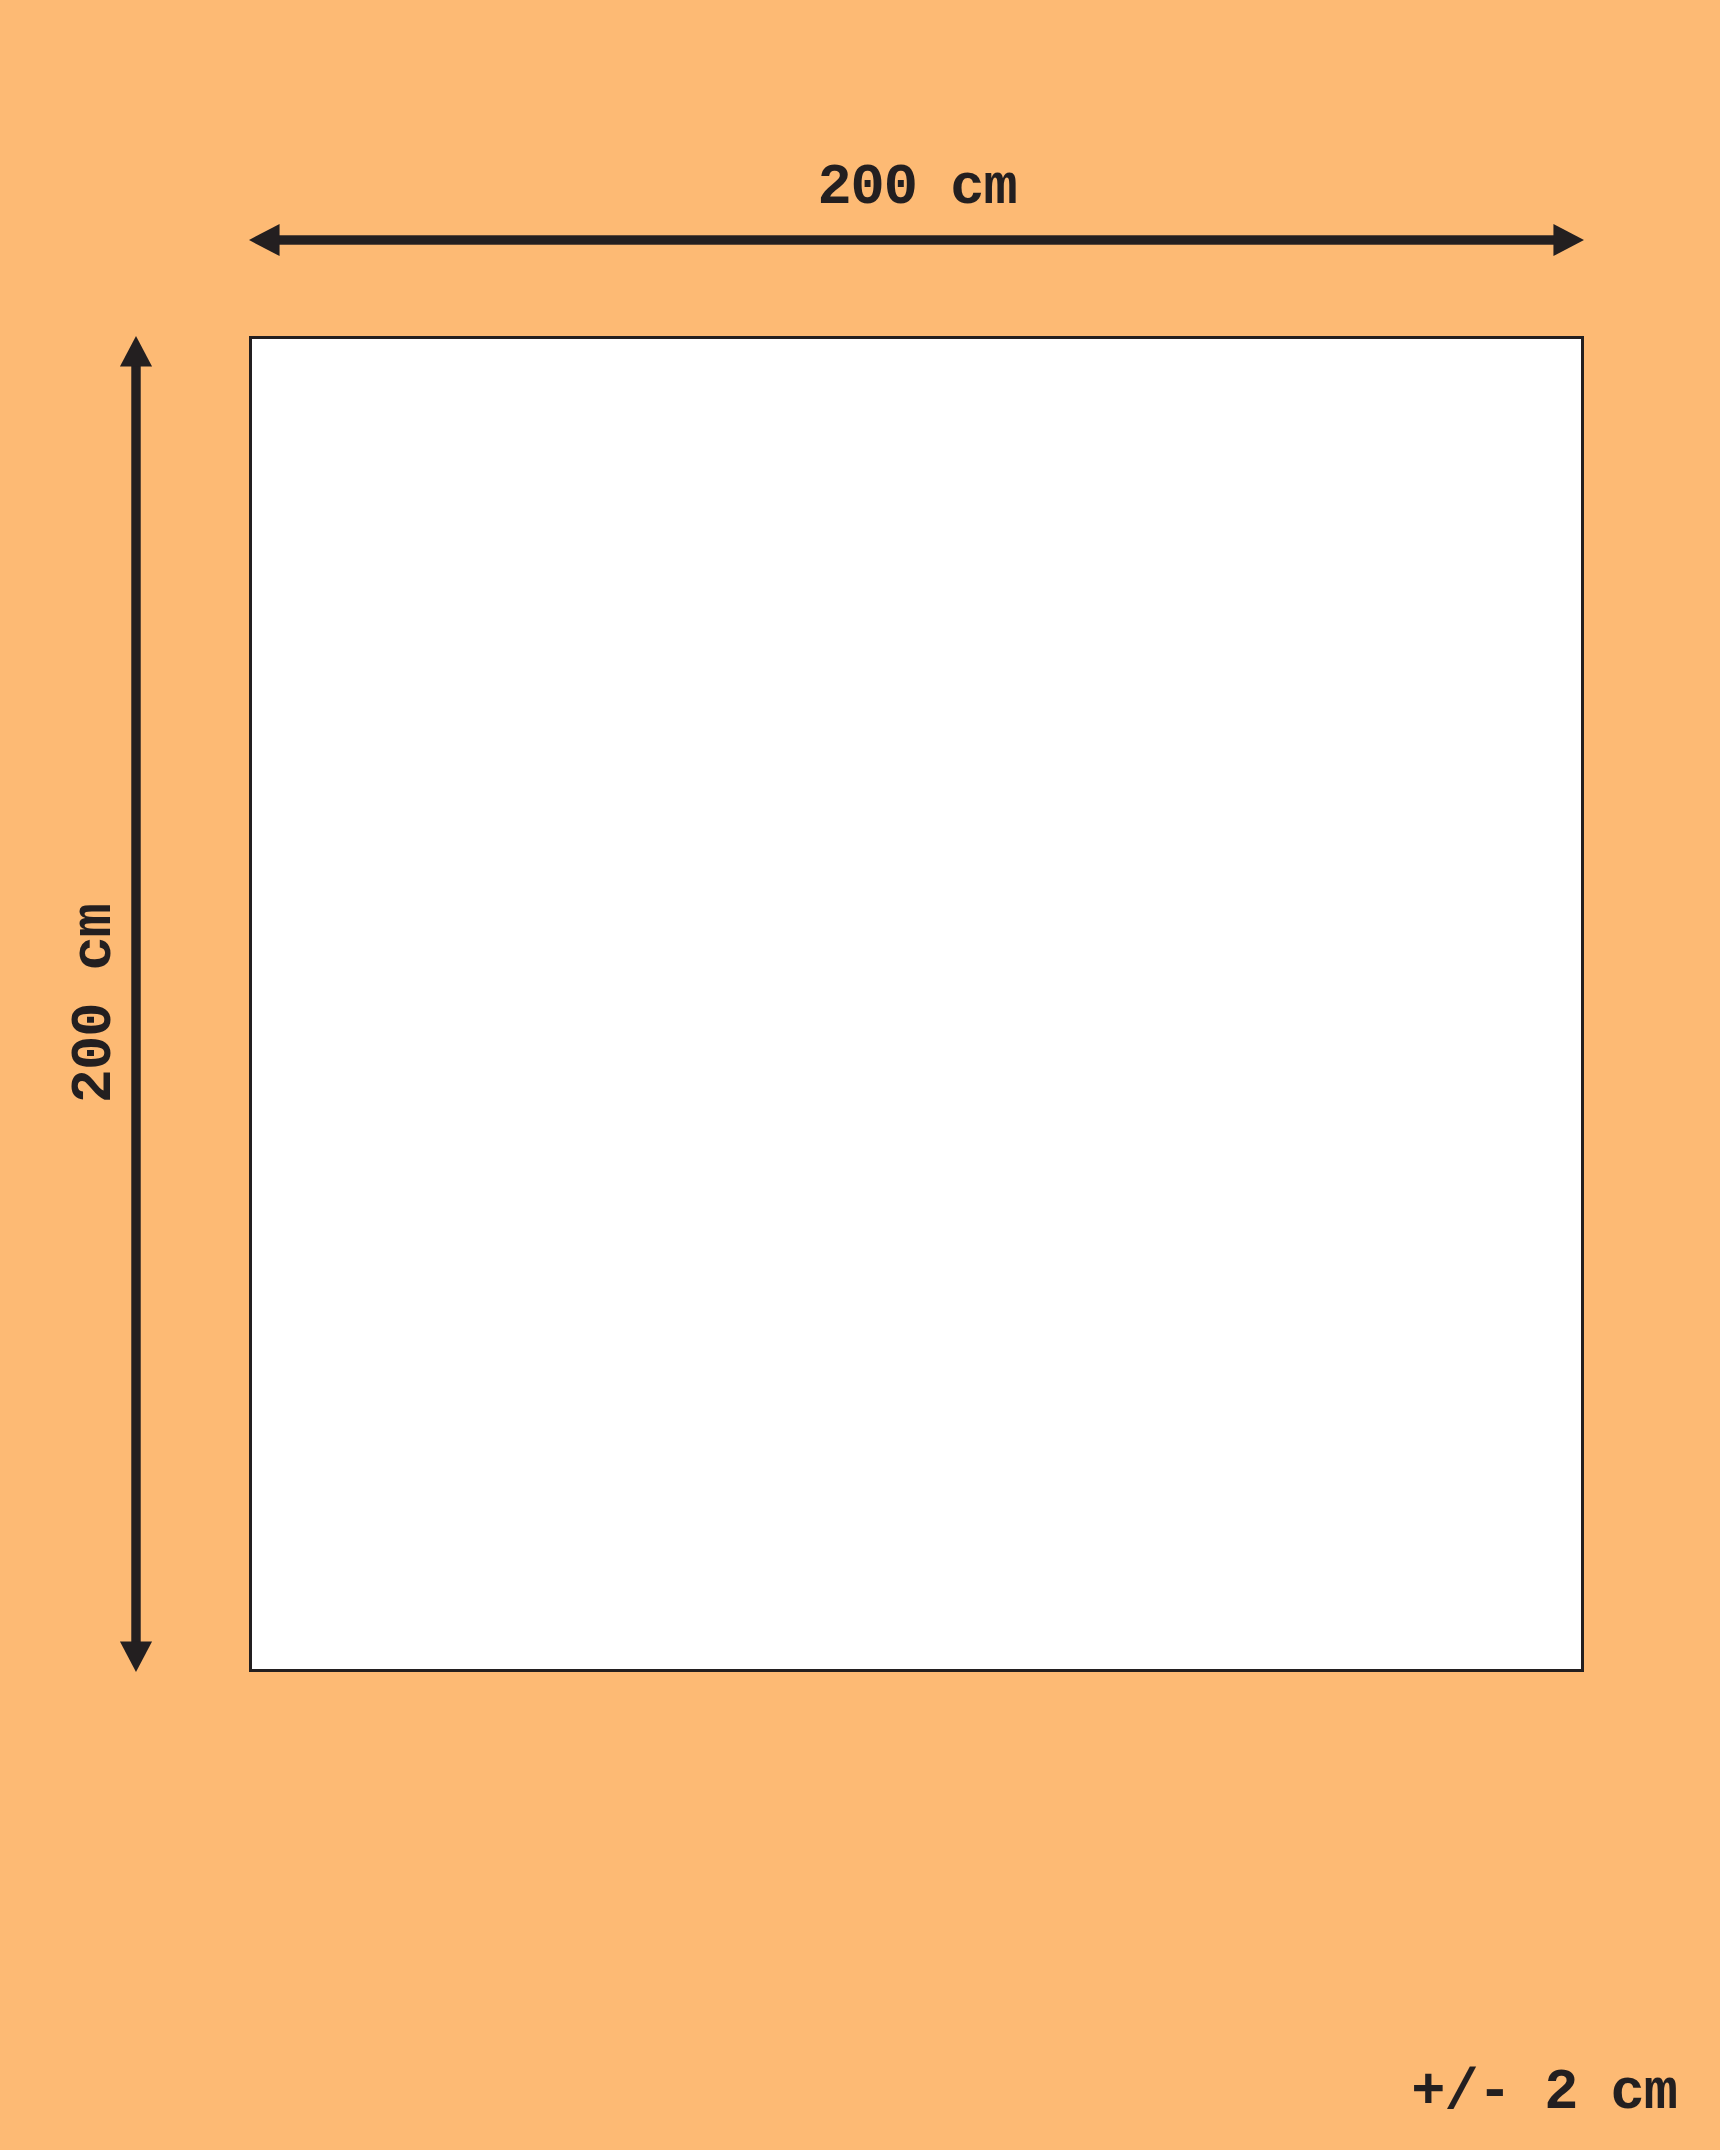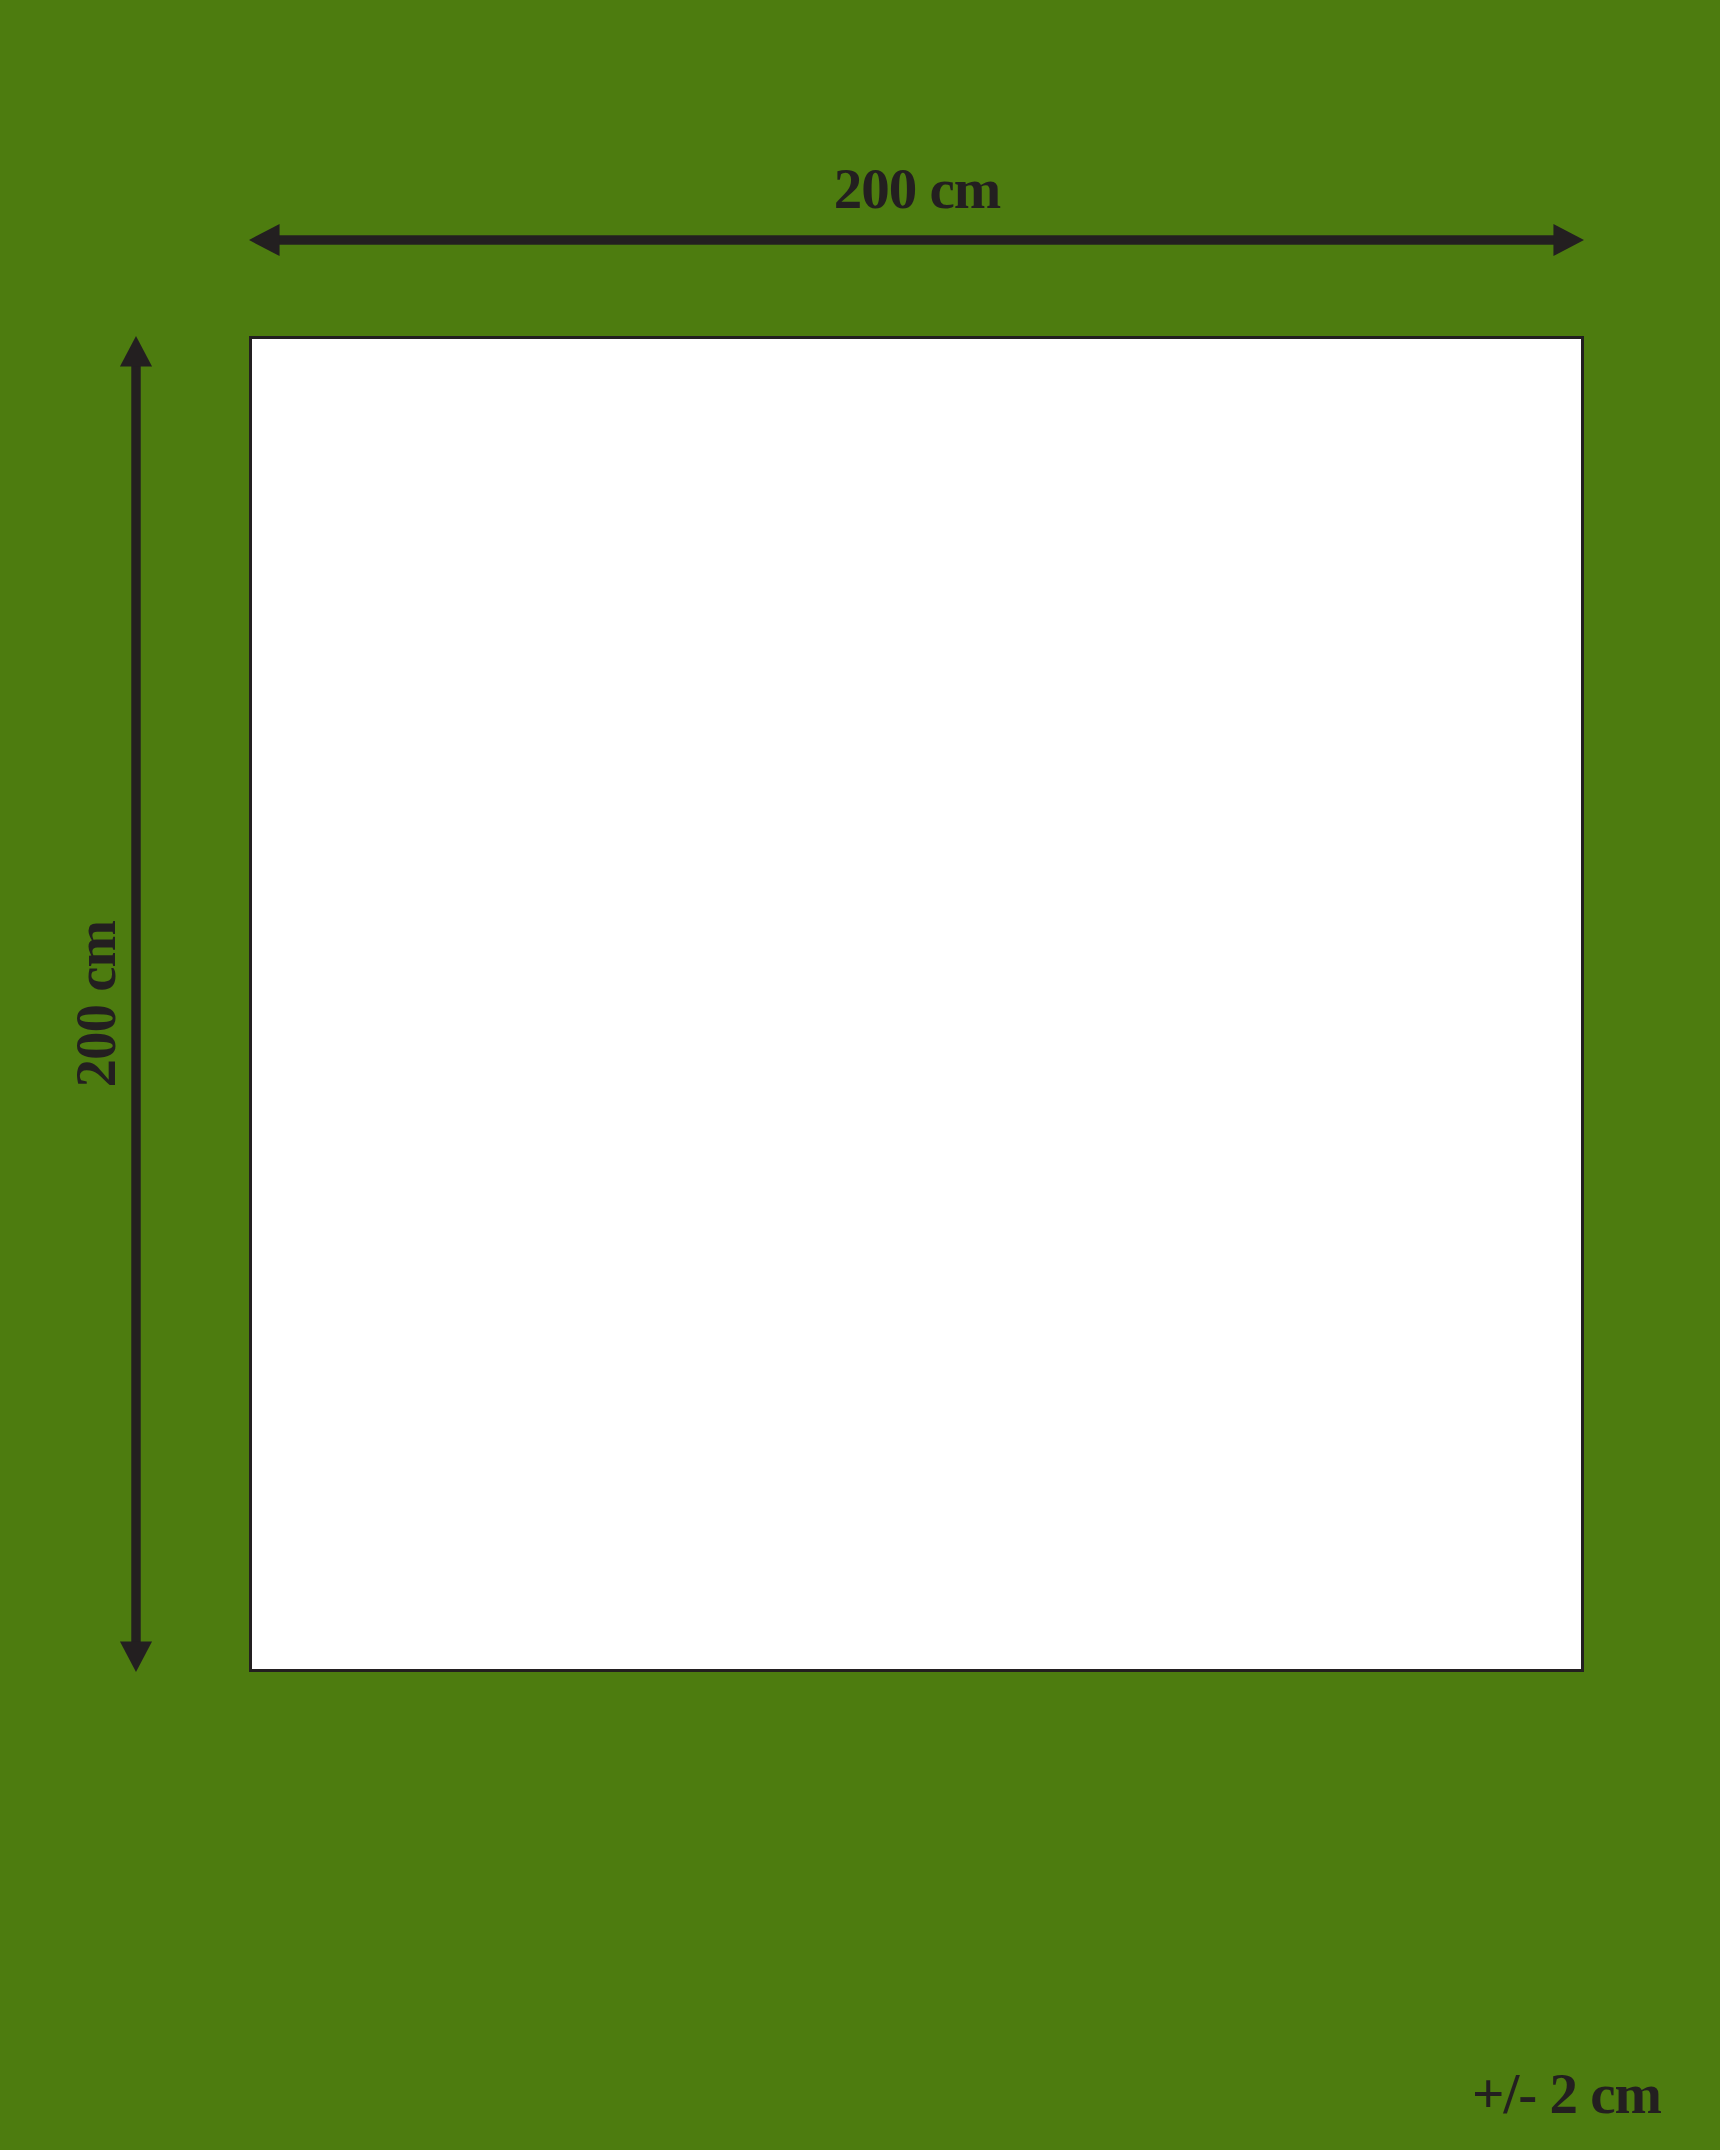--- a/index.html
+++ b/index.html
@@ -4,23 +4,23 @@
 <style>
   html, body {
     margin: 0;
     padding: 0;
     background: #ffffff;
   }
   .canvas {
     position: relative;
     width: 1721px;
     height: 2151px;
-    background: #4d7c0f;
+    background: #fdba74;
     overflow: hidden;
-    font-family: Liberation Serif, serif;
+    font-family: Liberation Mono, monospace;
     color: #231f20;
   }
   .dim-label {
     font-size: 57px;
     font-weight: 700;
     letter-spacing: -1px;
     color: #231f20;
     white-space: nowrap;
   }
   .width-label {
@@ -65,21 +65,21 @@
     left: 249px;
     top: 336px;
     width: 1335px;
     height: 1336px;
     border: 3.8px solid #231f20;
     box-sizing: border-box;
     background: #ffffff;
   }
   .tolerance-label {
     position: absolute;
-    right: 60px;
+    right: 44px;
     bottom: 29px;
     font-size: 57px;
     font-weight: 700;
     letter-spacing: -1px;
     color: #231f20;
     white-space: nowrap;
     line-height: 1;
   }
   svg .ink { fill: #231f20; }
 </style>

